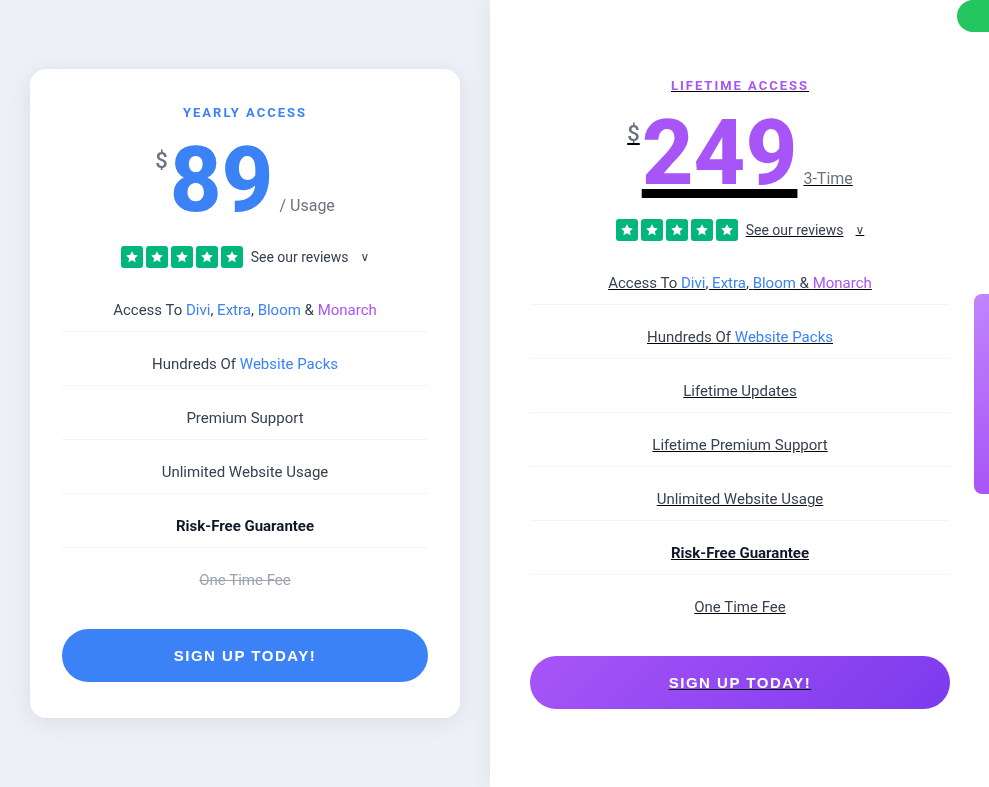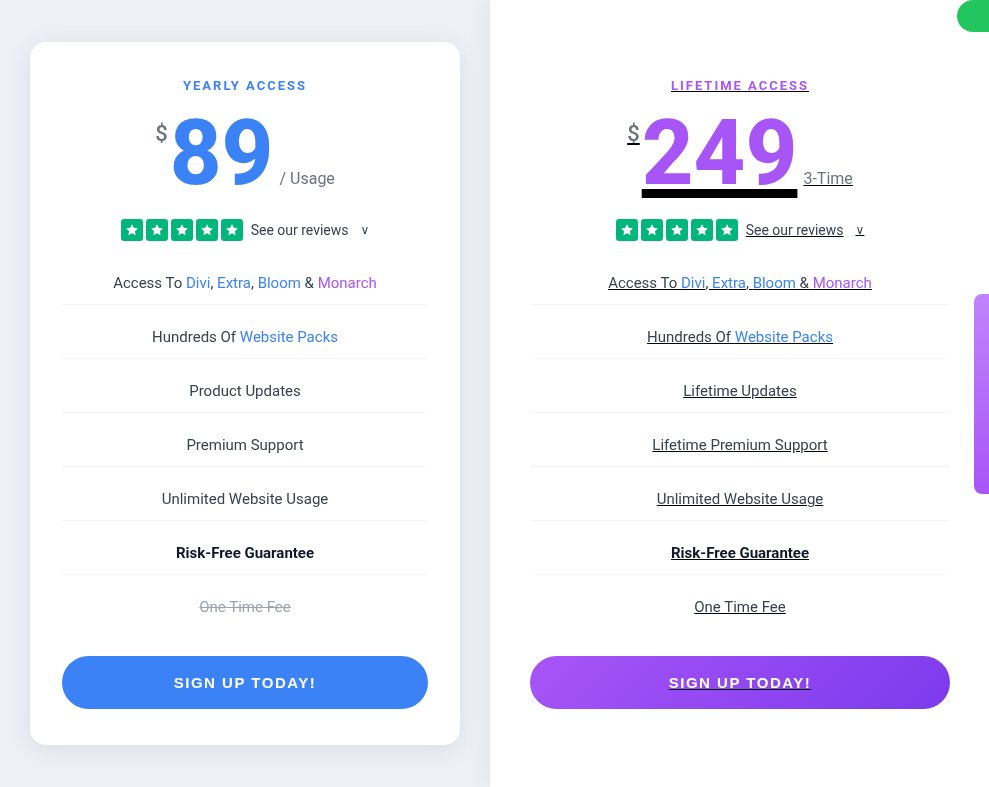--- a/index.html
+++ b/index.html
@@ -274,21 +274,20 @@
           </span>
         </div>
 
         <div class="features">
           <div class="feature-item">
             Access To <a class="link-blue">Divi</a>, <a class="link-blue">Extra</a>, <a class="link-blue">Bloom</a> &amp; <a class="link-purple">Monarch</a>
           </div>
           <div class="feature-item">
             Hundreds Of <a class="link-blue">Website Packs</a>
           </div>
-          <div class="feature-item">Product Updates</div>
           <div class="feature-item">Premium Support</div>
           <div class="feature-item">Unlimited Website Usage</div>
           <div class="feature-item">
             <span class="link-green">Risk-Free Guarantee</span>
           </div>
           <div class="feature-item">
             <span class="strikethrough">One Time Fee</span>
           </div>
         </div>
 

